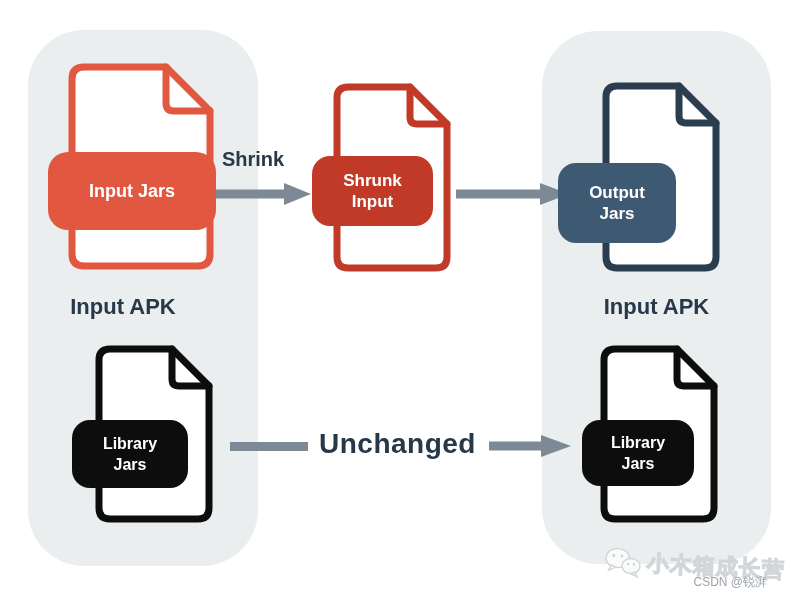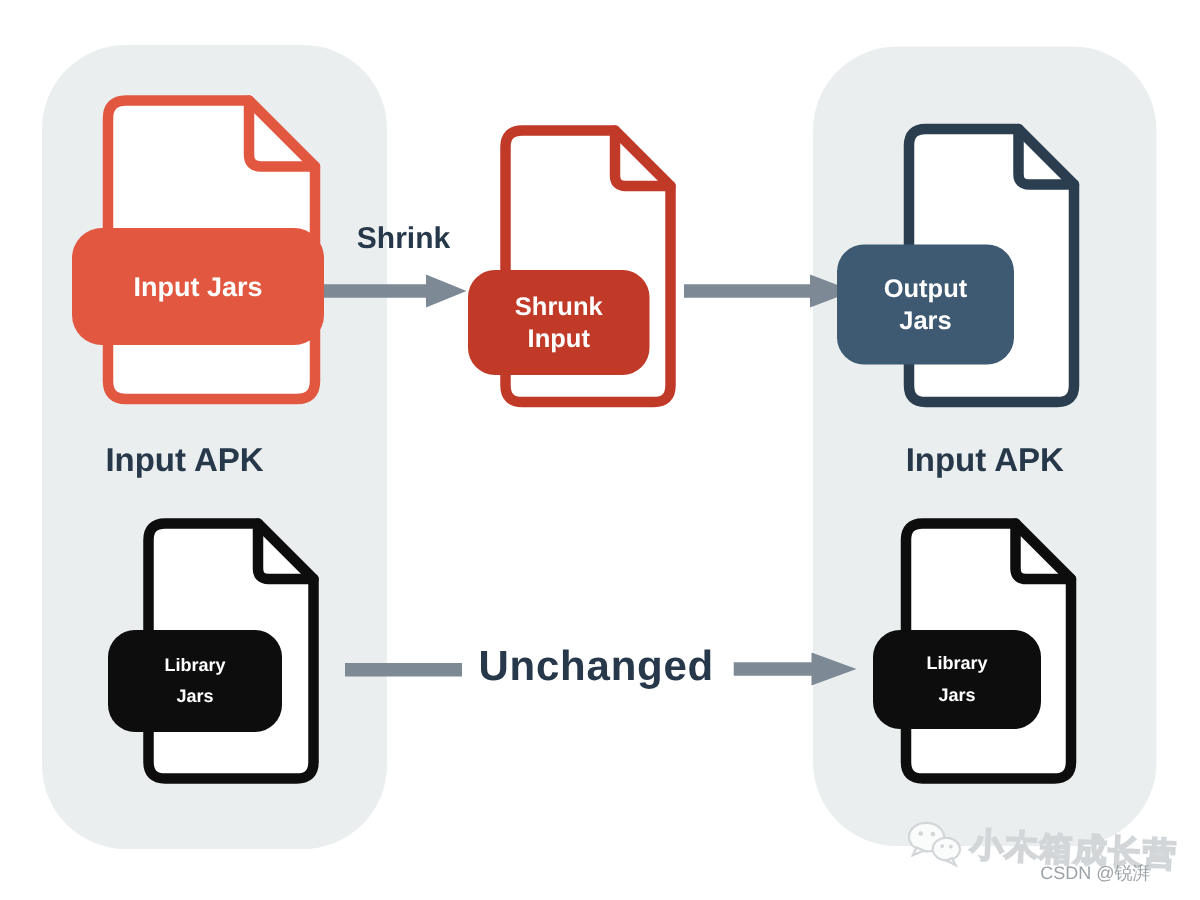--- a/index.html
+++ b/index.html
@@ -20,21 +20,21 @@
   .doc.black  path{stroke:var(--black);}
 
   .badge{
     position:absolute;display:flex;flex-direction:column;align-items:center;
     justify-content:center;color:#ffffff;font-weight:bold;text-align:center;
     border-radius:18px;line-height:21px;
   }
   .badge.orange{background:var(--orange);border-radius:20px;font-size:18px;}
   .badge.brick {background:var(--brick);font-size:17px;}
   .badge.navyb {background:var(--navybadge);font-size:17px;}
-  .badge.black {background:var(--black);font-size:12px;}
+  .badge.black {background:var(--black);font-size:16px;}
 
   .flow-label{position:absolute;font-weight:bold;color:var(--text);
     text-align:center;font-size:20px;}
   .apk-label{position:absolute;font-weight:bold;color:var(--text);
     text-align:center;font-size:22px;}
   .unchanged-label{position:absolute;color:var(--text);font-size:28px;
     font-weight:700;text-align:center;letter-spacing:0.5px;}
 
   .arrow-svg{position:absolute;}
   .arrow-svg line{stroke:var(--arrow);stroke-width:9;}
@@ -64,21 +64,21 @@
   <div class="panel left"></div>
   <div class="panel right"></div>
 
   <div class="hline" style="left:230px;top:442px;width:78px;height:9px;"></div>
   <div class="unchanged-label" style="left:310px;top:428px;width:175px;">Unchanged</div>
   <svg class="arrow-svg" style="left:489px;top:434px;" width="82" height="24" viewBox="0 0 82 24">
     <line x1="0" y1="12" x2="54" y2="12"></line>
     <polygon points="52,1 82,12 52,23"></polygon>
   </svg>
 
-  <div class="flow-label" style="left:208px;top:148px;width:90px;margin-left:16px;">Shrink</div>
+  <div class="flow-label" style="left:208px;top:148px;width:90px;">Shrink</div>
   <svg class="arrow-svg" style="left:216px;top:182px;" width="95" height="24" viewBox="0 0 95 24">
     <line x1="0" y1="12" x2="70" y2="12"></line>
     <polygon points="68,1 95,12 68,23"></polygon>
   </svg>
 
   <svg class="arrow-svg" style="left:456px;top:182px;" width="113" height="24" viewBox="0 0 113 24">
     <line x1="0" y1="12" x2="86" y2="12"></line>
     <polygon points="84,1 113,12 84,23"></polygon>
   </svg>
 
@@ -88,21 +88,21 @@
   </svg>
   <div class="badge orange" style="left:48px;top:152px;width:168px;height:78px;">
     <span>Input Jars</span>
   </div>
   <div class="apk-label" style="left:28px;top:294px;width:190px;">Input APK</div>
 
   <svg class="doc brick" style="left:333px;top:83px;" width="118" height="189" viewBox="0 0 118 189">
     <path class="main" d="M 15 4 H 77 L 114 41 V 174 Q 114 185 103 185 H 15 Q 4 185 4 174 V 15 Q 4 4 15 4 Z"></path>
     <path class="flap" d="M 77 4 L 77 34 Q 77 41 84 41 L 114 41"></path>
   </svg>
-  <div class="badge brick" style="left:312px;top:180px;width:121px;height:70px;">
+  <div class="badge brick" style="left:312px;top:156px;width:121px;height:70px;">
     <span>Shrunk</span>
     <span>Input</span>
   </div>
 
   <svg class="doc navy" style="left:602px;top:82px;" width="118" height="190" viewBox="0 0 118 190">
     <path class="main" d="M 15 4 H 77 L 114 41 V 175 Q 114 186 103 186 H 15 Q 4 186 4 175 V 15 Q 4 4 15 4 Z"></path>
     <path class="flap" d="M 77 4 L 77 34 Q 77 41 84 41 L 114 41"></path>
   </svg>
   <div class="badge navyb" style="left:558px;top:163px;width:118px;height:80px;align-items:center;">
     <span>Output</span>

